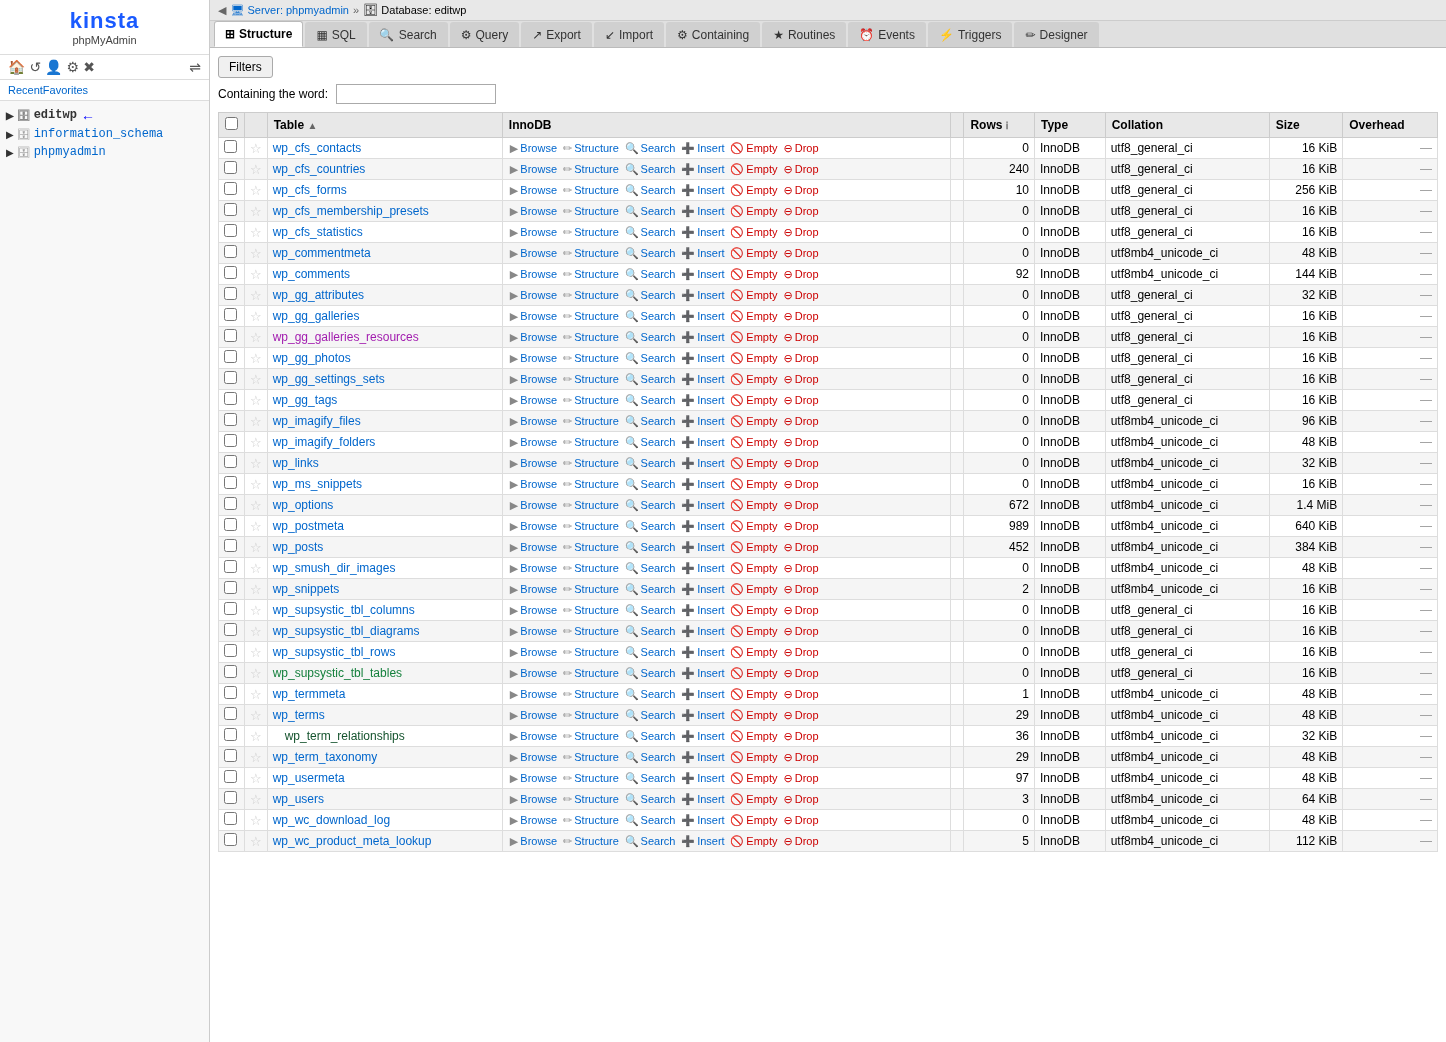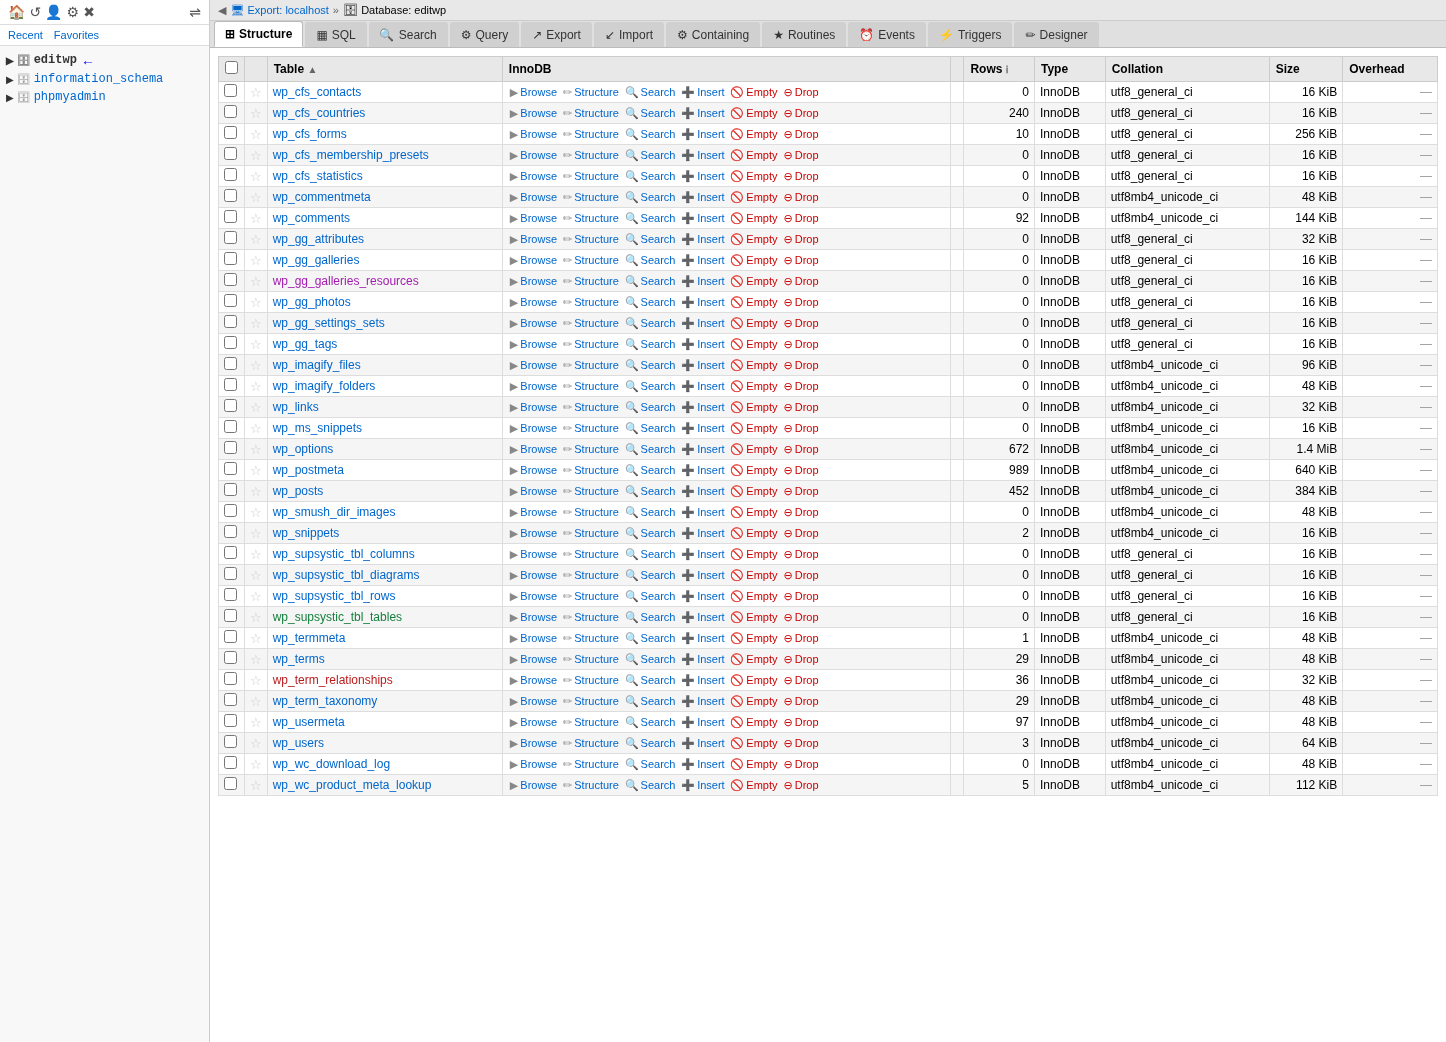--- a/index.html
+++ b/index.html
@@ -39,21 +39,21 @@
       border-bottom: 1px solid #ddd;
       background: #fff;
     }
     #sidebar-icons span {
       font-size: 14px;
       cursor: pointer;
       color: #555;
     }
     #sidebar-nav-links {
       display: flex;
-      gap: 11px;
+      gap: 0;
       padding: 4px 8px;
       font-size: 11px;
       border-bottom: 1px solid #ddd;
       background: #fff;
     }
     #sidebar-nav-links a { color: #06c; text-decoration: none; }
     .sidebar-tree { padding: 4px 0; overflow-y: auto; flex: 1; }
     .tree-item {
       display: flex;
       align-items: center;
@@ -217,20 +217,24 @@
 
     
     ::-webkit-scrollbar { width: 8px; height: 8px; }
     ::-webkit-scrollbar-thumb { background: #bbb; border-radius: 4px; }
     ::-webkit-scrollbar-track { background: #f0f0f0; }
   </style>
 </head>
 <body>
 
 <div id="sidebar">
+  <div id="logo-area">
+    <div class="logo-kinsta">kinsta</div>
+    <div class="logo-sub">phpMyAdmin</div>
+  </div>
   <div id="sidebar-icons">
     <span title="Home">🏠</span>
     <span title="Reload">↺</span>
     <span title="User">👤</span>
     <span title="Settings">⚙</span>
     <span title="Logout">✖</span>
     <span title="Config" style="margin-left:auto;">⇌</span>
   </div>
   <div id="sidebar-nav-links">
     <a>Recent</a>
@@ -253,21 +257,21 @@
       <span class="db-icon">🗄</span>
       <span class="label">phpmyadmin</span>
     </div>
   </div>
 </div>
 
 <div id="main">
 
   <div id="breadcrumb-bar">
     <span class="bc-arrow">◀</span>
-    <span class="bc-link">🖥 Export: localhost</span>
+    <span class="bc-link">🖥 Server: phpmyadmin</span>
     <span class="bc-sep">»</span>
     <span class="bc-db">
       <span class="bc-db-icon">🗄</span>
       <span>Database: editwp</span>
     </span>
   </div>
 
   <div id="tabs-bar">
     <div class="tab-item active">
       <span class="tab-icon">⊞</span>
@@ -310,20 +314,27 @@
       <span>Triggers</span>
     </div>
     <div class="tab-item">
       <span class="tab-icon">✏</span>
       <span>Designer</span>
     </div>
   </div>
 
   <div id="content">
 
+    <div id="filters-section">
+      <button class="filters-btn">Filters</button>
+      <div class="filter-row">
+        <label>Containing the word:</label>
+        <input type="text" style="">
+      </div>
+    </div>
 
     <table id="db-table">
       <thead>
         <tr>
           <th style="width:20px;"><input type="checkbox" style=""></th>
           <th style="width:20px;"></th>
           <th class="sortable">Table <span class="sort-arrow">▲</span></th>
           <th>InnoDB</th>
           <th style="width:10px;"></th>
           <th class="col-rows">Rows <span class="sort-arrow">ℹ</span></th>
@@ -1091,21 +1102,21 @@
     <td class="col-overhead overhead-dash">—</td>
   </tr>
           <tr>
     <td>
       <input type="checkbox" class="row-checkbox" style="">
     </td>
     <td>
       <span class="star-icon">☆</span>
     </td>
     <td>
-      <a style="color:#b91c1c;text-decoration:none;cursor:pointer;">wp_term_relationships</a>
+      <a style="color:#14532d;text-decoration:none;cursor:pointer;margin-left:12px;">wp_term_relationships</a>
     </td>
     <td>
       <div class="action-btns">
         <a class="act-btn btn-browse"><span class="icon">▶</span> Browse</a>
         <a class="act-btn btn-structure"><span class="icon">✏</span> Structure</a>
         <a class="act-btn btn-search"><span class="icon">🔍</span> Search</a>
         <a class="act-btn btn-insert"><span class="icon">➕</span> Insert</a>
         <a class="act-btn btn-empty"><span class="icon">🚫</span> Empty</a>
         <a class="act-btn btn-drop"><span class="icon">⊖</span> Drop</a>
       </div>

